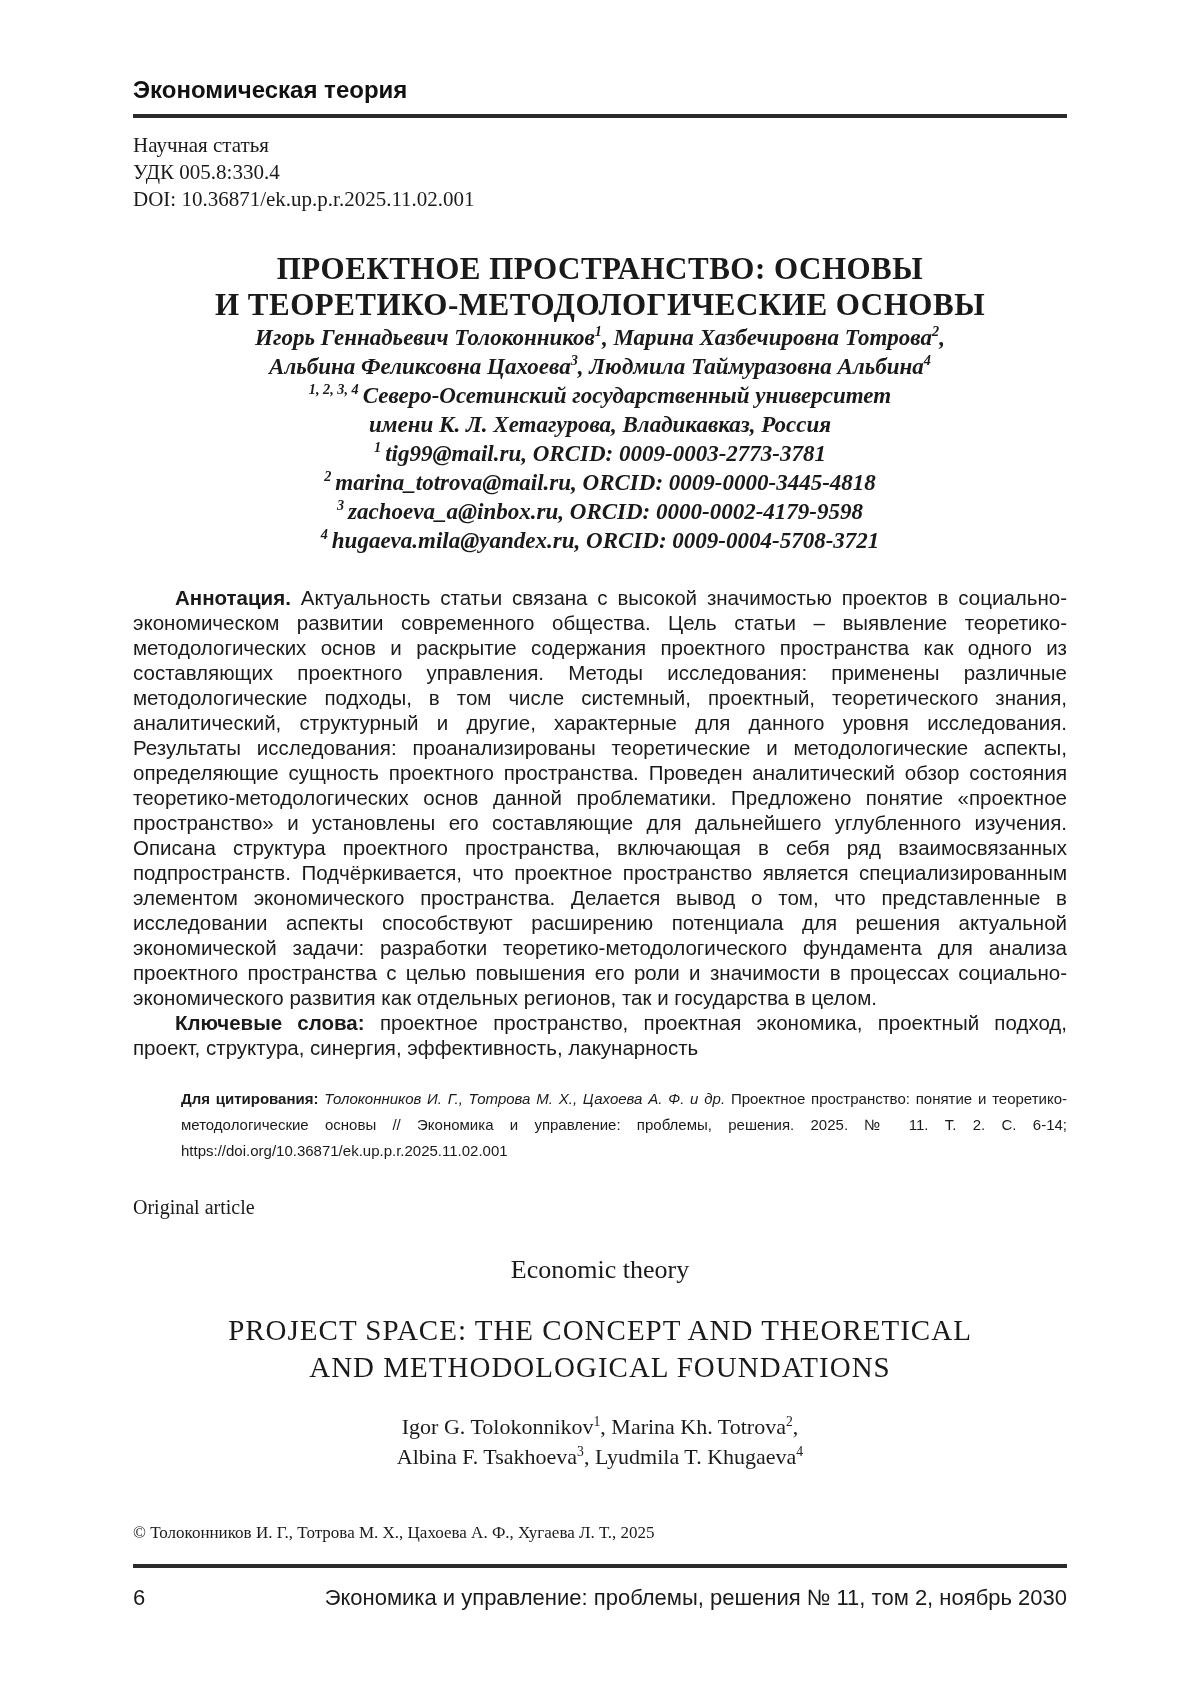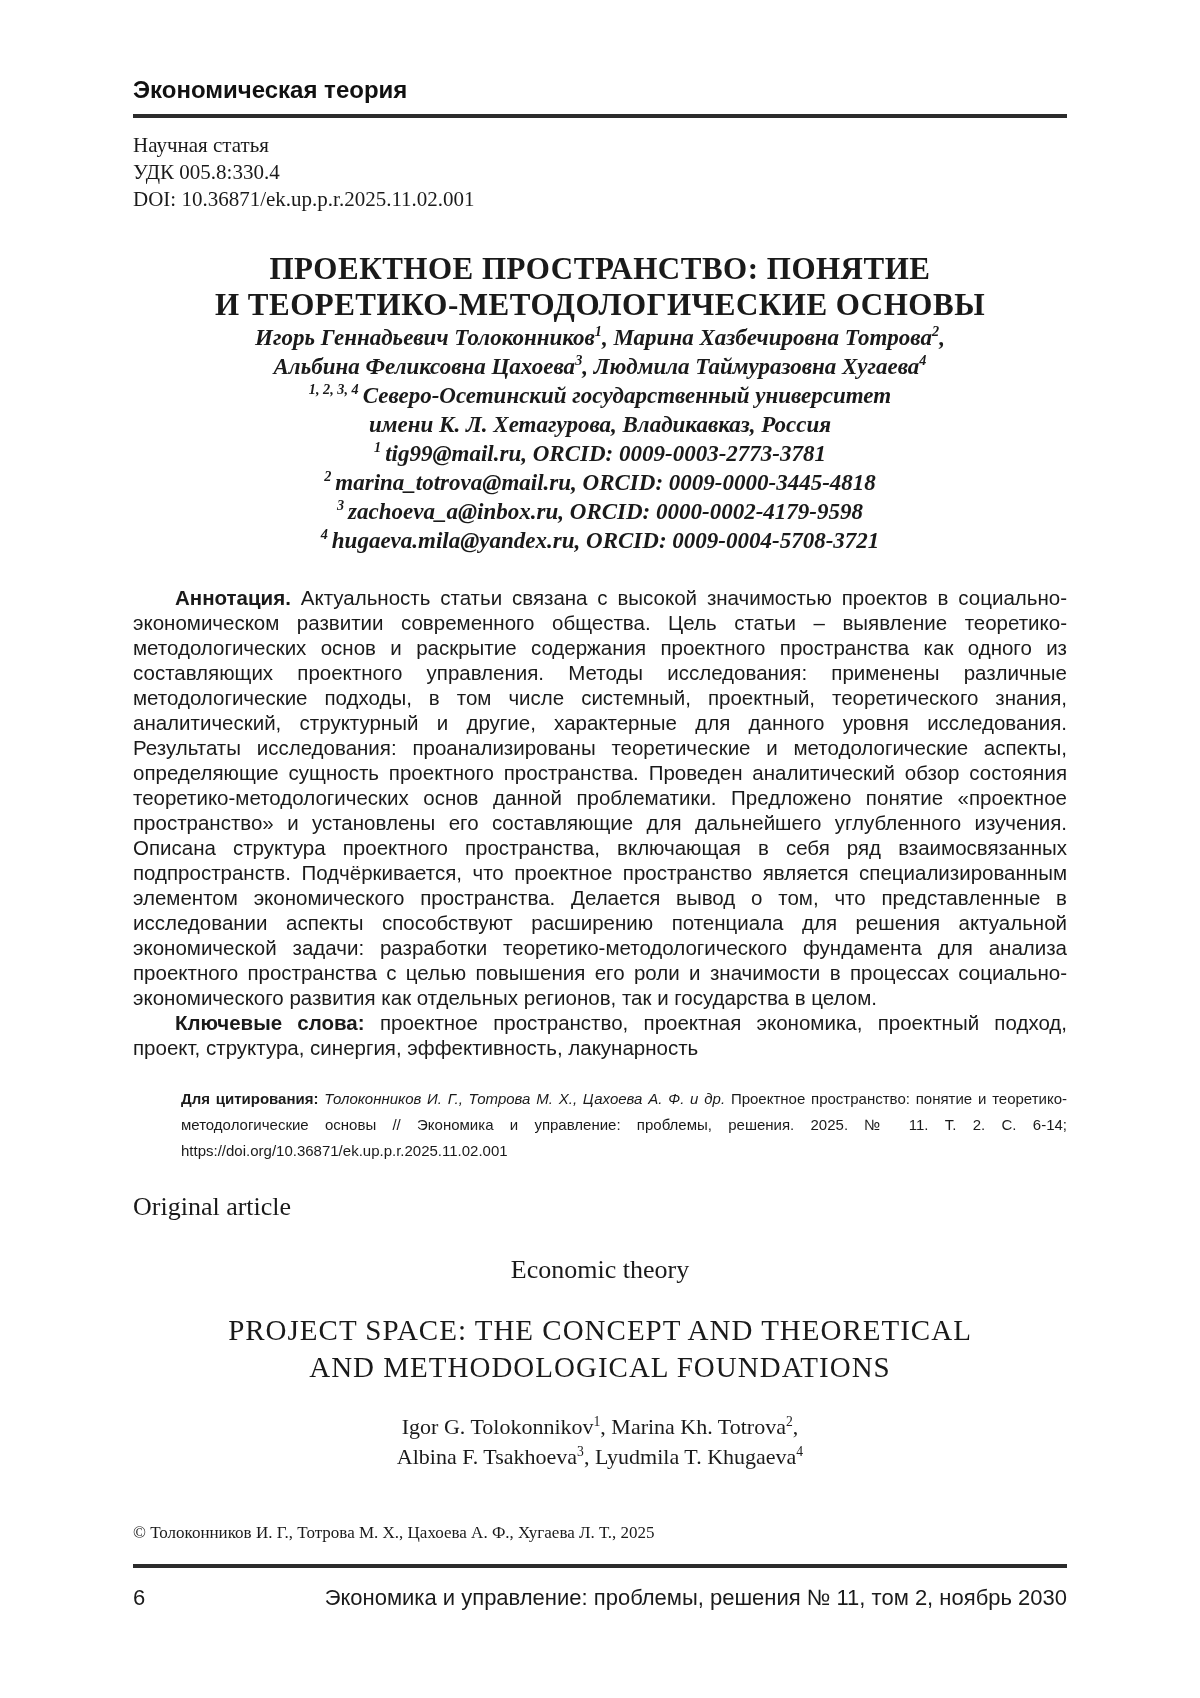--- a/index.html
+++ b/index.html
@@ -76,21 +76,21 @@
   .citation {
     font-family: "Liberation Sans", sans-serif;
     font-size: 15px;
     line-height: 26px;
     text-align: justify;
     margin: 26px 0 0 48px;
   }
   .citation i { font-style: italic; }
   .original-article {
     font-family: "Liberation Serif", serif;
-    font-size: 26px;
+    font-size: 20px;
     line-height: 26px;
     margin: 30px 0 0 0;
     text-align: left;
   }
   .section-en {
     font-family: "Liberation Serif", serif;
     font-size: 26px;
     line-height: 32px;
     text-align: center;
     margin: 34px 0 0 0;
@@ -141,24 +141,24 @@
 
   <div class="rubric">Экономическая теория</div>
   <div class="rule"></div>
 
   <div class="meta">
     <div>Научная статья</div>
     <div>УДК 005.8:330.4</div>
     <div>DOI: 10.36871/ek.up.p.r.2025.11.02.001</div>
   </div>
 
-  <h1 class="title-ru"><span>ПРОЕКТНОЕ ПРОСТРАНСТВО: ПОНЯТИЕ</span><br><span>И ТЕОРЕТИКО-МЕТОДОЛОГИЧЕСКИЕ ОСНОВЫ</span></h1>
+  <h1 class="title-ru"><span>ПРОЕКТНОЕ ПРОСТРАНСТВО: ОСНОВЫ</span><br><span>И ТЕОРЕТИКО-МЕТОДОЛОГИЧЕСКИЕ ОСНОВЫ</span></h1>
 
   <div class="authors-block">
-    <p><span>Игорь Геннадьевич Толоконников</span><sup>1</sup><span>, </span><span>Марина Хазбечировна Тотрова</span><sup>2</sup><span>,</span><br><span>Альбина Феликсовна Цахоева</span><sup>3</sup><span>, </span><span>Людмила Таймуразовна Хугаева</span><sup>4</sup><span></span></p>
+    <p><span>Игорь Геннадьевич Толоконников</span><sup>1</sup><span>, </span><span>Марина Хазбечировна Тотрова</span><sup>2</sup><span>,</span><br><span>Альбина Феликсовна Цахоева</span><sup>3</sup><span>, </span><span>Людмила Таймуразовна Альбина</span><sup>4</sup><span></span></p>
     <p><sup class="contact-sup">1, 2, 3, 4</sup><span>Северо-Осетинский государственный университет</span><br><span>имени К. Л. Хетагурова, Владикавказ, Россия</span></p>
     <p><sup class="contact-sup">1</sup><span>tig99@mail.ru, ORCID: 0009-0003-2773-3781</span></p>
     <p><sup class="contact-sup">2</sup><span>marina_totrova@mail.ru, ORCID: 0009-0000-3445-4818</span></p>
     <p><sup class="contact-sup">3</sup><span>zachoeva_a@inbox.ru, ORCID: 0000-0002-4179-9598</span></p>
     <p><sup class="contact-sup">4</sup><span>hugaeva.mila@yandex.ru, ORCID: 0009-0004-5708-3721</span></p>
   </div>
 
   <p class="abstract"><b class="lbl">Аннотация.</b> <span>Актуальность статьи связана с высокой значимостью проектов в социально-экономическом развитии современного общества. Цель статьи – выявление теоретико-методологических основ и раскрытие содержания проектного пространства как одного из составляющих проектного управления. Методы исследования: применены различные методологические подходы, в том числе системный, проектный, теоретического знания, аналитический, структурный и другие, характерные для данного уровня исследования. Результаты исследования: проанализированы теоретические и методологические аспекты, определяющие сущность проектного пространства. Проведен аналитический обзор состояния теоретико-методологических основ данной проблематики. Предложено понятие «проектное пространство» и установлены его составляющие для дальнейшего углубленного изучения. Описана структура проектного пространства, включающая в себя ряд взаимосвязанных подпространств. Подчёркивается, что проектное пространство является специализированным элементом экономического пространства. Делается вывод о том, что представленные в исследовании аспекты способствуют расширению потенциала для решения актуальной экономической задачи: разработки теоретико-методологического фундамента для анализа проектного пространства с целью повышения его роли и значимости в процессах социально-экономического развития как отдельных регионов, так и государства в целом.</span></p>
 
   <p class="keywords"><b class="lbl">Ключевые слова:</b> <span>проектное пространство, проектная экономика, проектный подход, проект, структура, синергия, эффективность, лакунарность</span></p>

